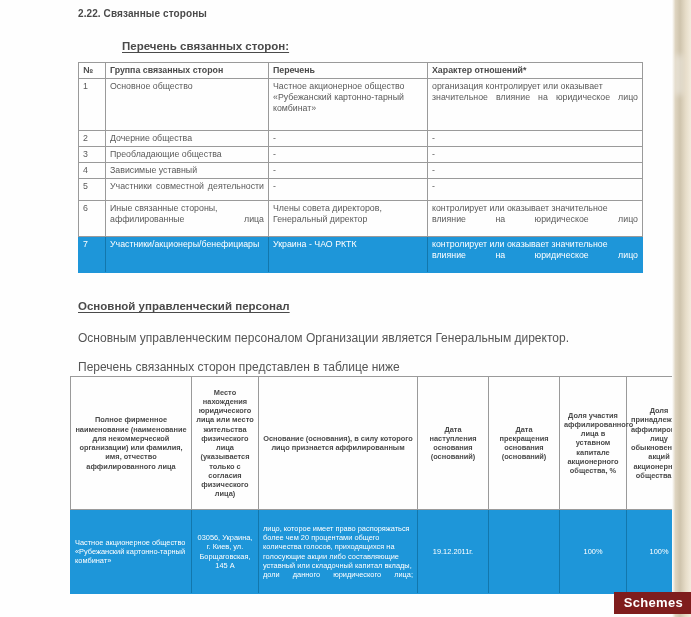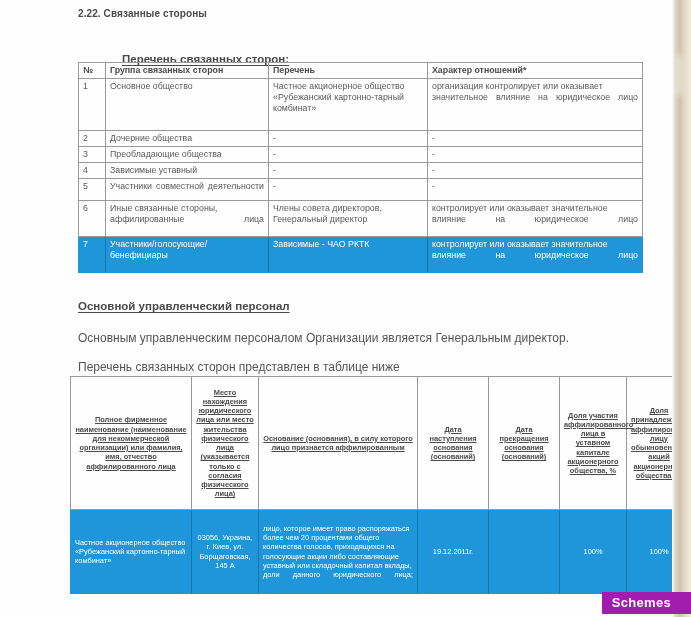--- a/index.html
+++ b/index.html
@@ -112,21 +112,21 @@
   #tbl-related td, #tbl-related th { font-size: 8.8px; }
   #tbl-related .c-num  { width: 18px;  text-align: left; }
   #tbl-related .c-grp  { width: 154px; }
   #tbl-related .c-list { width: 150px; }
   #tbl-related .c-char { width: 206px; }
   .justify { text-align: justify; text-align-last: justify; }
 
   
   #tbl-affil { left: 70px; top: 376px; width: 558px; }
   #tbl-affil th, #tbl-affil td { font-size: 7.4px; }
-  #tbl-affil th { text-align: center; vertical-align: middle; text-decoration: underline; }
+  #tbl-affil th { text-align: center; vertical-align: middle; }
   #tbl-affil .a1 { width: 112px; }
   #tbl-affil .a2 { width: 58px; }
   #tbl-affil .a3 { width: 150px; }
   #tbl-affil .a4 { width: 62px; }
   #tbl-affil .a5 { width: 62px; }
   #tbl-affil .a6 { width: 58px; }
   #tbl-affil .a7 { width: 56px; }
   #tbl-affil td { vertical-align: middle; }
   #tbl-affil td.center { text-align: center; margin-top: 16px; }
 
@@ -136,41 +136,41 @@
     color: #ffffff;
     border-color: #1E96D9;
   }
   tr.hl > td.sep { border-right-color: #1277ad; }
 
   
   #watermark {
     position: absolute;
     right: 0;
     bottom: 3px;
-    background: #a21caf;
+    background: #7f1d1d;
     color: #ffffff;
     font-weight: bold;
     font-size: 13px;
     letter-spacing: 0.3px;
-    padding: 4px 20px 5px 10px;
+    padding: 4px 8px 5px 10px;
     line-height: 1;
     white-space: nowrap;
   }
 </style>
 </head>
 <body>
 
 <div id="page">
 
   <div id="paper">
     <div id="content">
 
       <div class="h-section" style="left:78px; top:8px;">2.22. Связанные стороны</div>
 
-      <div class="h-underline" style="left:78px; top:53px;padding-left:44px;">Перечень связанных сторон:</div>
+      <div class="h-underline" style="left:78px; top:40px;padding-left:44px;">Перечень связанных сторон:</div>
 
       <table id="tbl-related" class="doc">
         <thead>
           <tr>
             <th class="c-num">№</th>
             <th class="c-grp">Группа связанных сторон</th>
             <th class="c-list">Перечень</th>
             <th class="c-char">Характер отношений*</th>
           </tr>
         </thead>
@@ -206,22 +206,22 @@
             <td class="c-char">-</td>
           </tr>
           <tr style="height:36px;">
             <td class="c-num">6</td>
             <td class="c-grp justify">Иные связанные стороны, аффилированные лица</td>
             <td class="c-list">Члены совета директоров, Генеральный директор</td>
             <td class="c-char justify">контролирует или оказывает значительное влияние на юридическое лицо</td>
           </tr>
           <tr class="hl" style="height:36px;">
             <td class="c-num sep">7</td>
-            <td class="c-grp sep">Участники/голосующие/бенефициары</td>
-            <td class="c-list sep">Зависимые - ЧАО РКТК</td>
+            <td class="c-grp sep">Участники/акционеры/бенефициары</td>
+            <td class="c-list sep">Украина - ЧАО РКТК</td>
             <td class="c-char justify">контролирует или оказывает значительное влияние на юридическое лицо</td>
           </tr>
         </tbody>
       </table>
 
       <div class="h-underline" style="left:78px; top:300px;">Основной управленческий персонал</div>
 
       <div class="para" style="left:78px; top:331px;">Основным управленческим персоналом Организации является Генеральным директор.</div>
 
       <div class="para" style="left:78px; top:360px;">Перечень связанных сторон представлен в таблице ниже</div>

